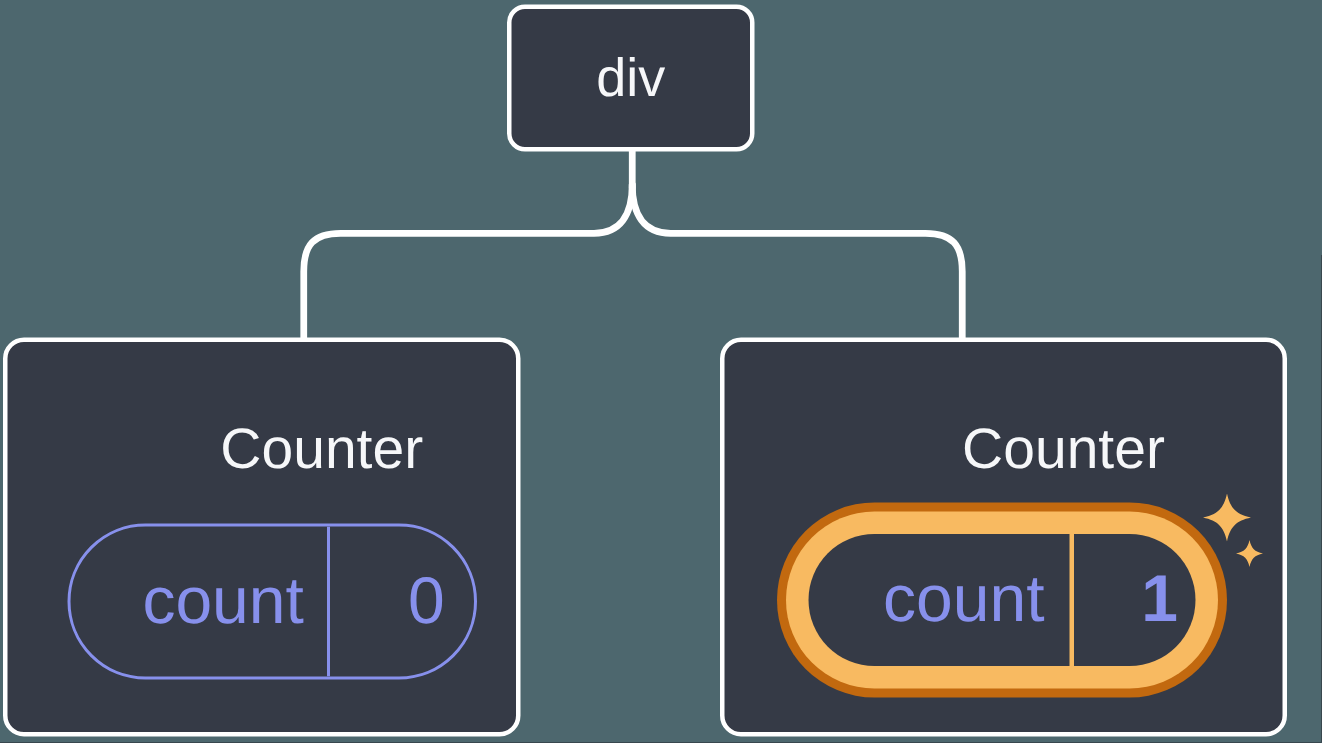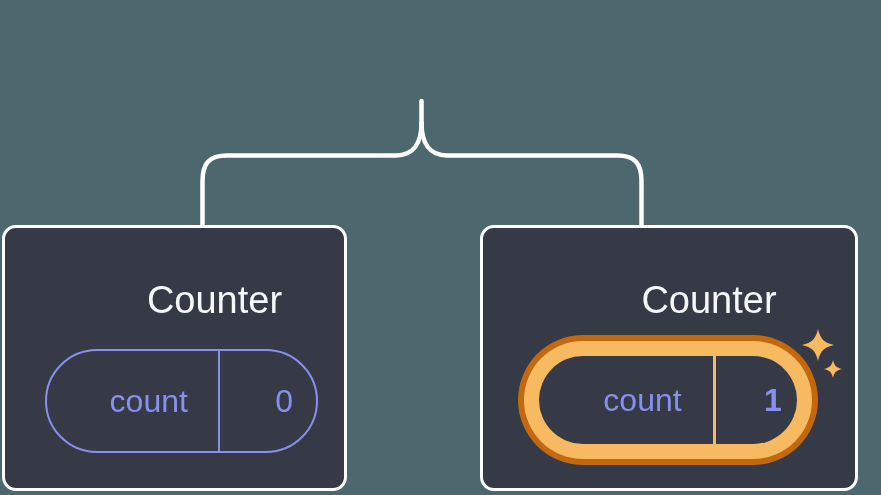--- a/index.html
+++ b/index.html
@@ -76,21 +76,21 @@
     width: 172.5px;
     border-right: 2.5px solid var(--purple);
     display: flex; align-items: center; justify-content: center;
   }
   .pill .pill-value {
     flex: 1;
     display: flex; align-items: center; justify-content: center;
   }
   .pill-text {
     color: var(--purple);
-    font-size: 32px;
+    font-size: 44px;
     line-height: 1;
     margin-left: 33px;
   }
   
   .pill-hl-outer {
     position: absolute;
     left: 35px; top: 107px;
     width: 300px; height: 130px;
     border-radius: 65px;
     background: var(--orange-dark);
@@ -122,20 +122,23 @@
   
   .sparkle { position: absolute; z-index: 3; }
   .sparkle-large { left: 319px; top: 101px; }
   .sparkle-small { left: 341px; top: 132px; }
 </style>
 </head>
 <body>
 
 <div id="stage">
 
+  <div class="root-node">
+    <span class="root-node-label">div</span>
+  </div>
 
   <svg class="connector" width="881" height="240" viewBox="0 0 881 240" aria-hidden="true">
     <g fill="none" stroke="#ffffff" stroke-width="4.5" stroke-linecap="round">
       <path d="M421.5 101 L421.5 125"></path>
       <path d="M421.5 123 C421.5 143 413.5 155.5 396 155.5 L227 155.5 C209 155.5 202.5 163.5 202.5 181 L202.5 227"></path>
       <path d="M421.5 123 C421.5 143 429.5 155.5 447 155.5 L617 155.5 C635 155.5 641.5 163.5 641.5 181 L641.5 227"></path>
     </g>
   </svg>
 
   <div class="card card-left">

